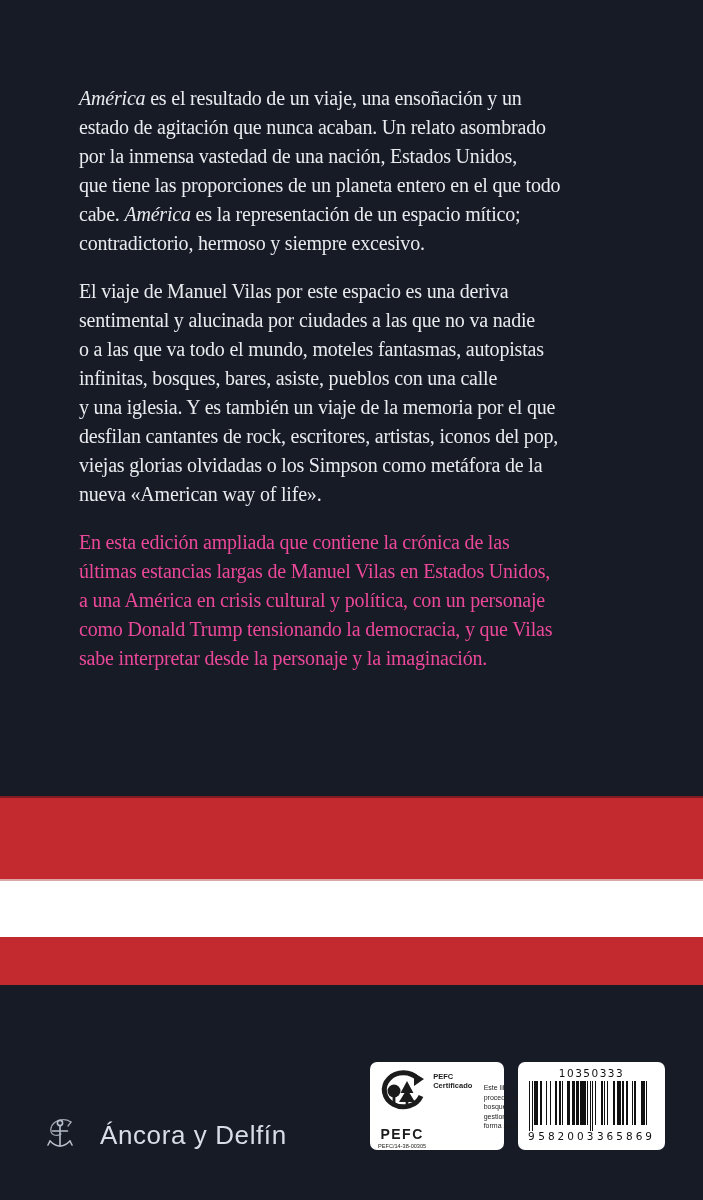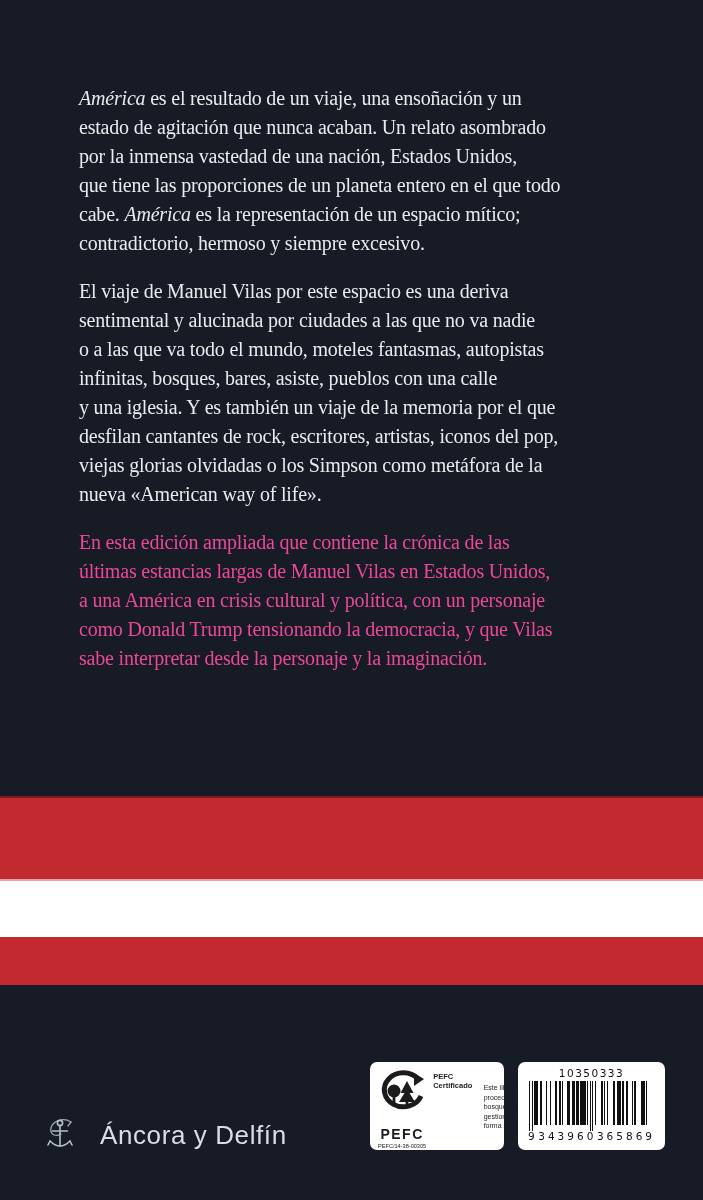--- a/index.html
+++ b/index.html
@@ -230,18 +230,18 @@
           <rect x="78" y="0" width="1" height="44" fill="#111"></rect>
           <rect x="80" y="0" width="1" height="44" fill="#111"></rect>
           <rect x="85" y="0" width="1" height="44" fill="#111"></rect>
           <rect x="86" y="0" width="1" height="44" fill="#111"></rect>
           <rect x="87" y="0" width="1" height="44" fill="#111"></rect>
           <rect x="89" y="0" width="1" height="44" fill="#111"></rect>
         </svg>
       </span>
     <span class="barcode-digits">
       <span>9</span>
-      <span>343960</span>
+      <span>582003</span>
       <span>365869</span>
     </span>
   </div>
 
 </div>
 
 </body></html>

